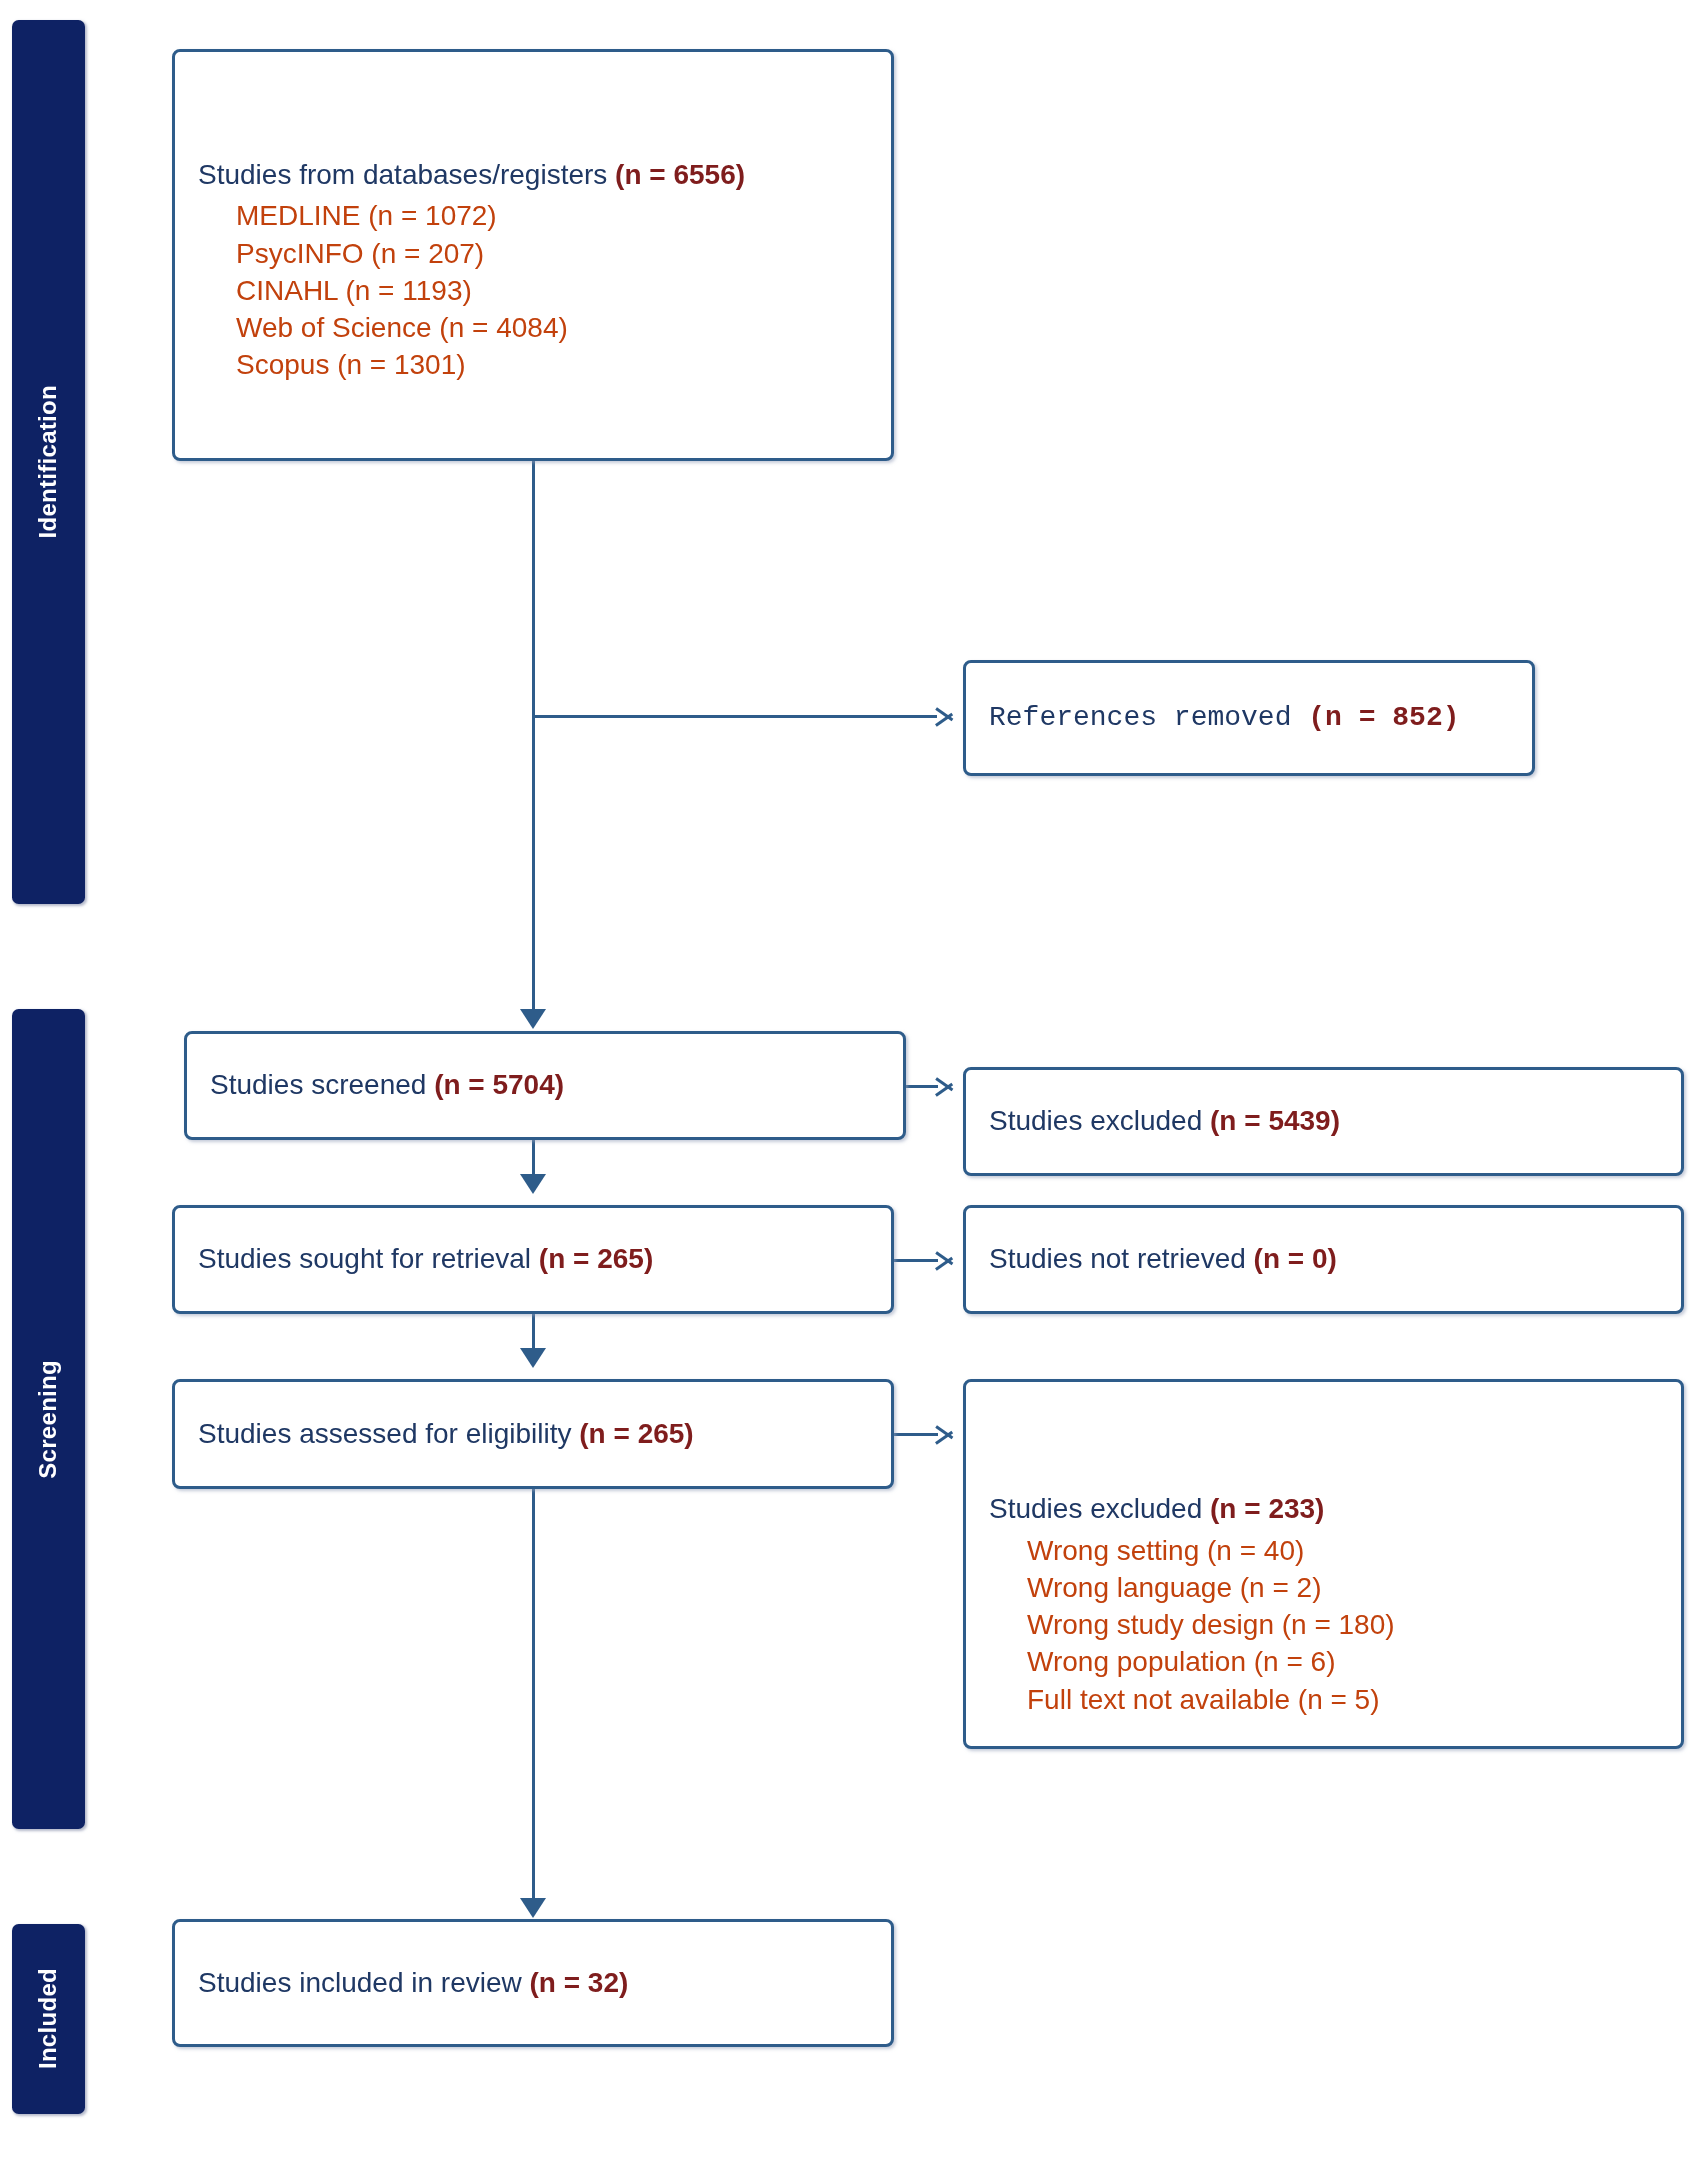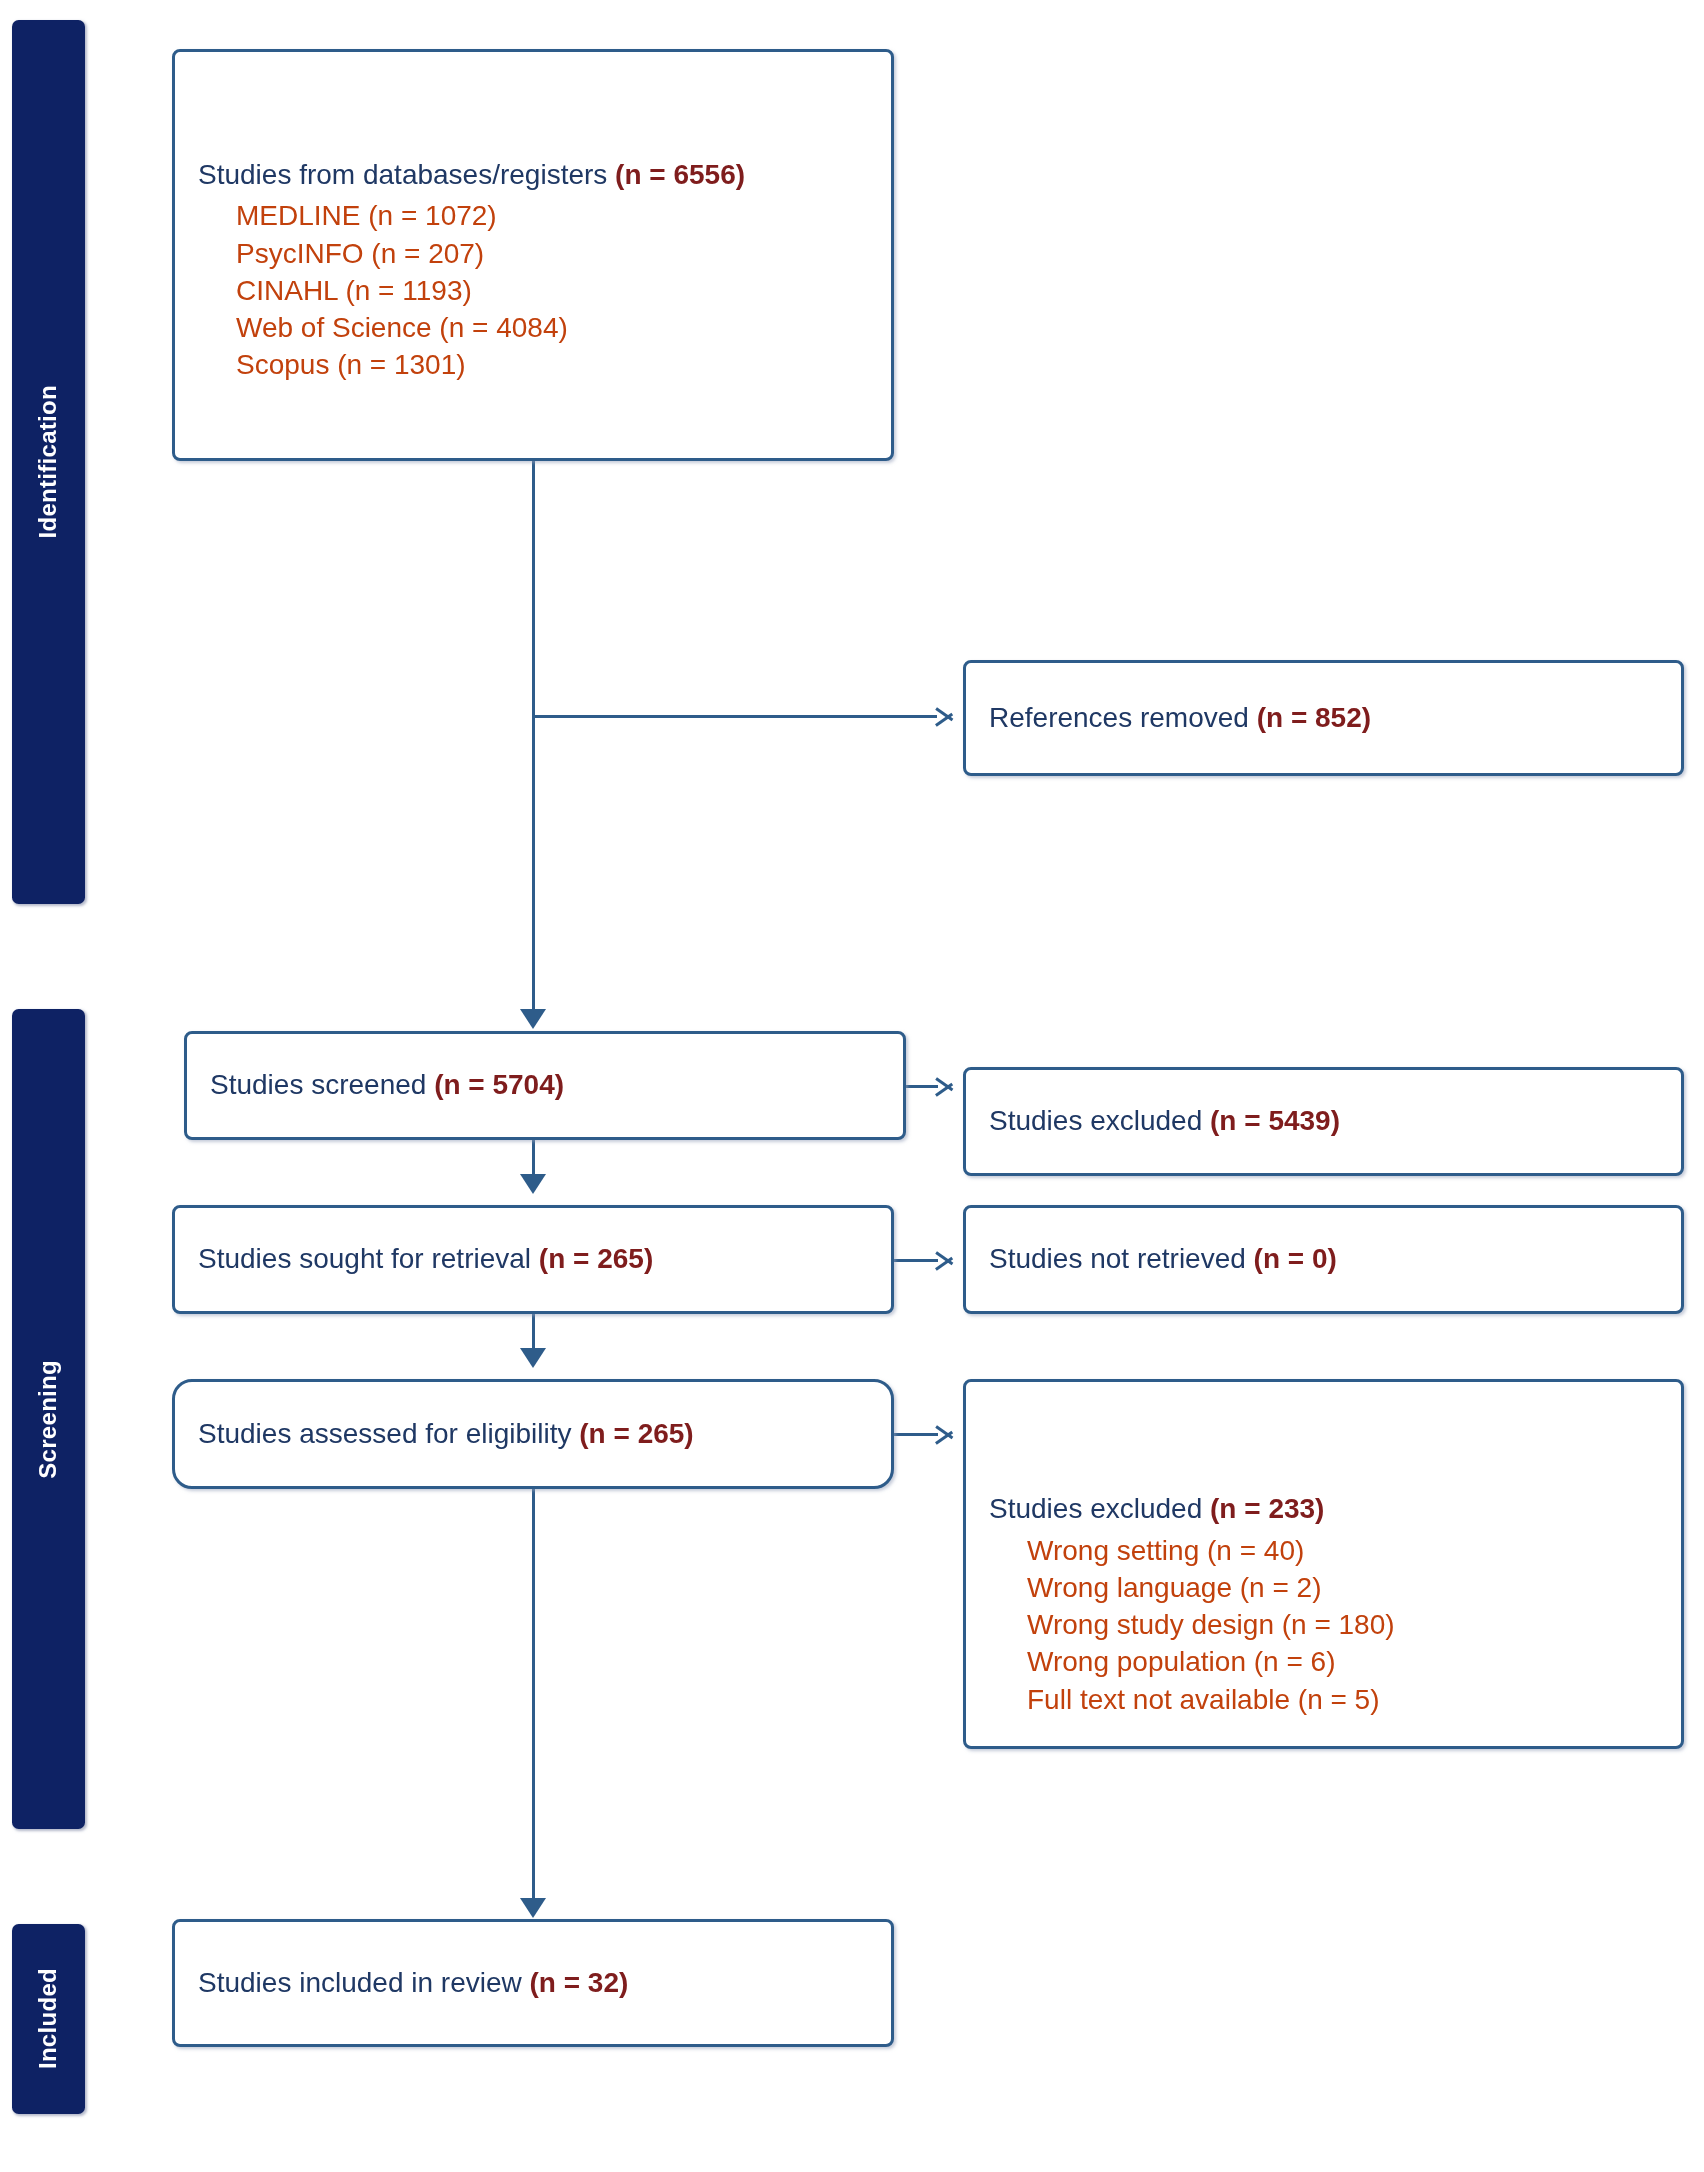--- a/index.html
+++ b/index.html
@@ -154,21 +154,21 @@
     </div>
     <ul class="sub-list">
       <li>MEDLINE (n = 1072)</li>
       <li>PsycINFO (n = 207)</li>
       <li>CINAHL (n = 1193)</li>
       <li>Web of Science (n = 4084)</li>
       <li>Scopus (n = 1301)</li>
     </ul>
   </div>
 
-  <div class="flow-box" style="left:963px; top:660px; width:721px; height:116px;">
+  <div class="flow-box" style="left:963px; top:660px; width:572px; height:116px;font-family:Liberation Mono, monospace;">
     <div class="box-text">
       <span>References removed </span><span class="count">(n = 852)</span>
     </div>
   </div>
 
   <div class="flow-box" style="left:184px; top:1031px; width:722px; height:109px;">
     <div class="box-text">
       <span>Studies screened </span><span class="count">(n = 5704)</span>
     </div>
   </div>
@@ -184,21 +184,21 @@
       <span>Studies sought for retrieval </span><span class="count">(n = 265)</span>
     </div>
   </div>
 
   <div class="flow-box" style="left:963px; top:1205px; width:721px; height:109px;">
     <div class="box-text">
       <span>Studies not retrieved </span><span class="count">(n = 0)</span>
     </div>
   </div>
 
-  <div class="flow-box" style="left:172px; top:1379px; width:722px; height:110px;border-radius:20px;">
+  <div class="flow-box" style="left:172px; top:1379px; width:722px; height:110px;">
     <div class="box-text">
       <span>Studies assessed for eligibility </span><span class="count">(n = 265)</span>
     </div>
   </div>
 
   <div class="flow-box" style="left:963px; top:1379px; width:721px; height:370px; justify-content:center; padding-top:81px;">
     <div class="box-text">
       <span>Studies excluded </span><span class="count">(n = 233)</span>
     </div>
     <ul class="sub-list">

